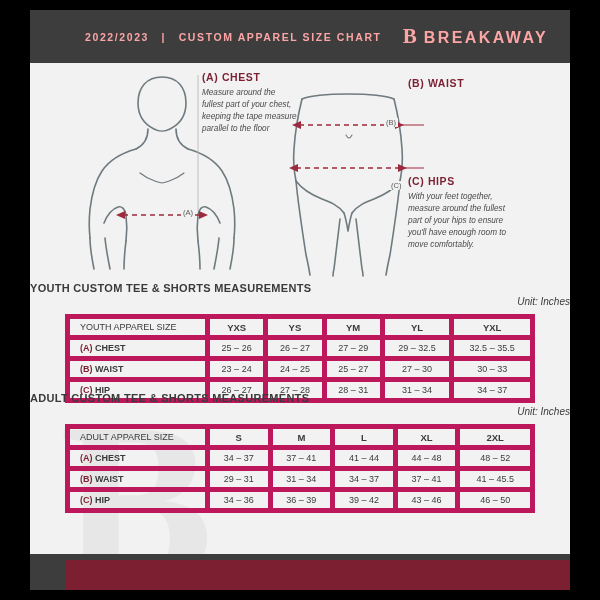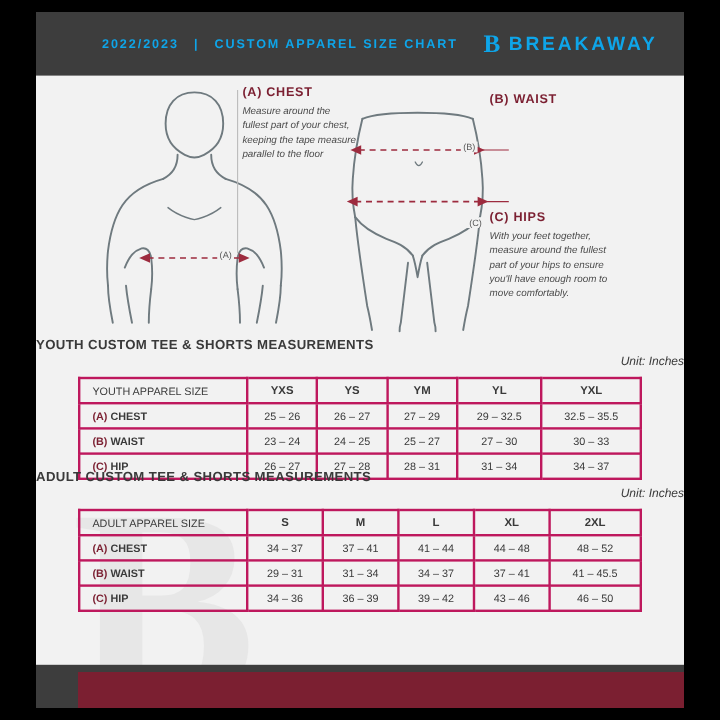--- a/index.html
+++ b/index.html
@@ -27,21 +27,21 @@
     color: #e7e7e7;
     line-height: 1;
     user-select: none;
   }
   
   .header {
     position: absolute;
     left: 0; top: 0;
     width: 540px; height: 53px;
     background: #3d3d3d;
-    color: #0ea5e9;
+    color: #fca5a5;
     display: flex;
     align-items: center;
   }
   .header-left {
     margin-left: 55px;
     font-size: 10.5px;
     letter-spacing: 1.6px;
     font-weight: bold;
     white-space: nowrap;
   }
@@ -134,21 +134,21 @@
     margin-bottom: 7px;
     padding-left: 41px;
   }
   table {
     border-collapse: collapse;
     margin: 0 auto;
     width: 470px;
     background: transparent;
   }
   th, td {
-    border: 2px solid #be185d;
+    border: 5px solid #be185d;
     height: 21px;
     font-size: 9px;
     color: #3a3a3a;
     text-align: center;
     padding: 0 2px;
   }
   th.rowhead, td.rowhead {
     text-align: left;
     padding-left: 10px;
     width: 140px;

